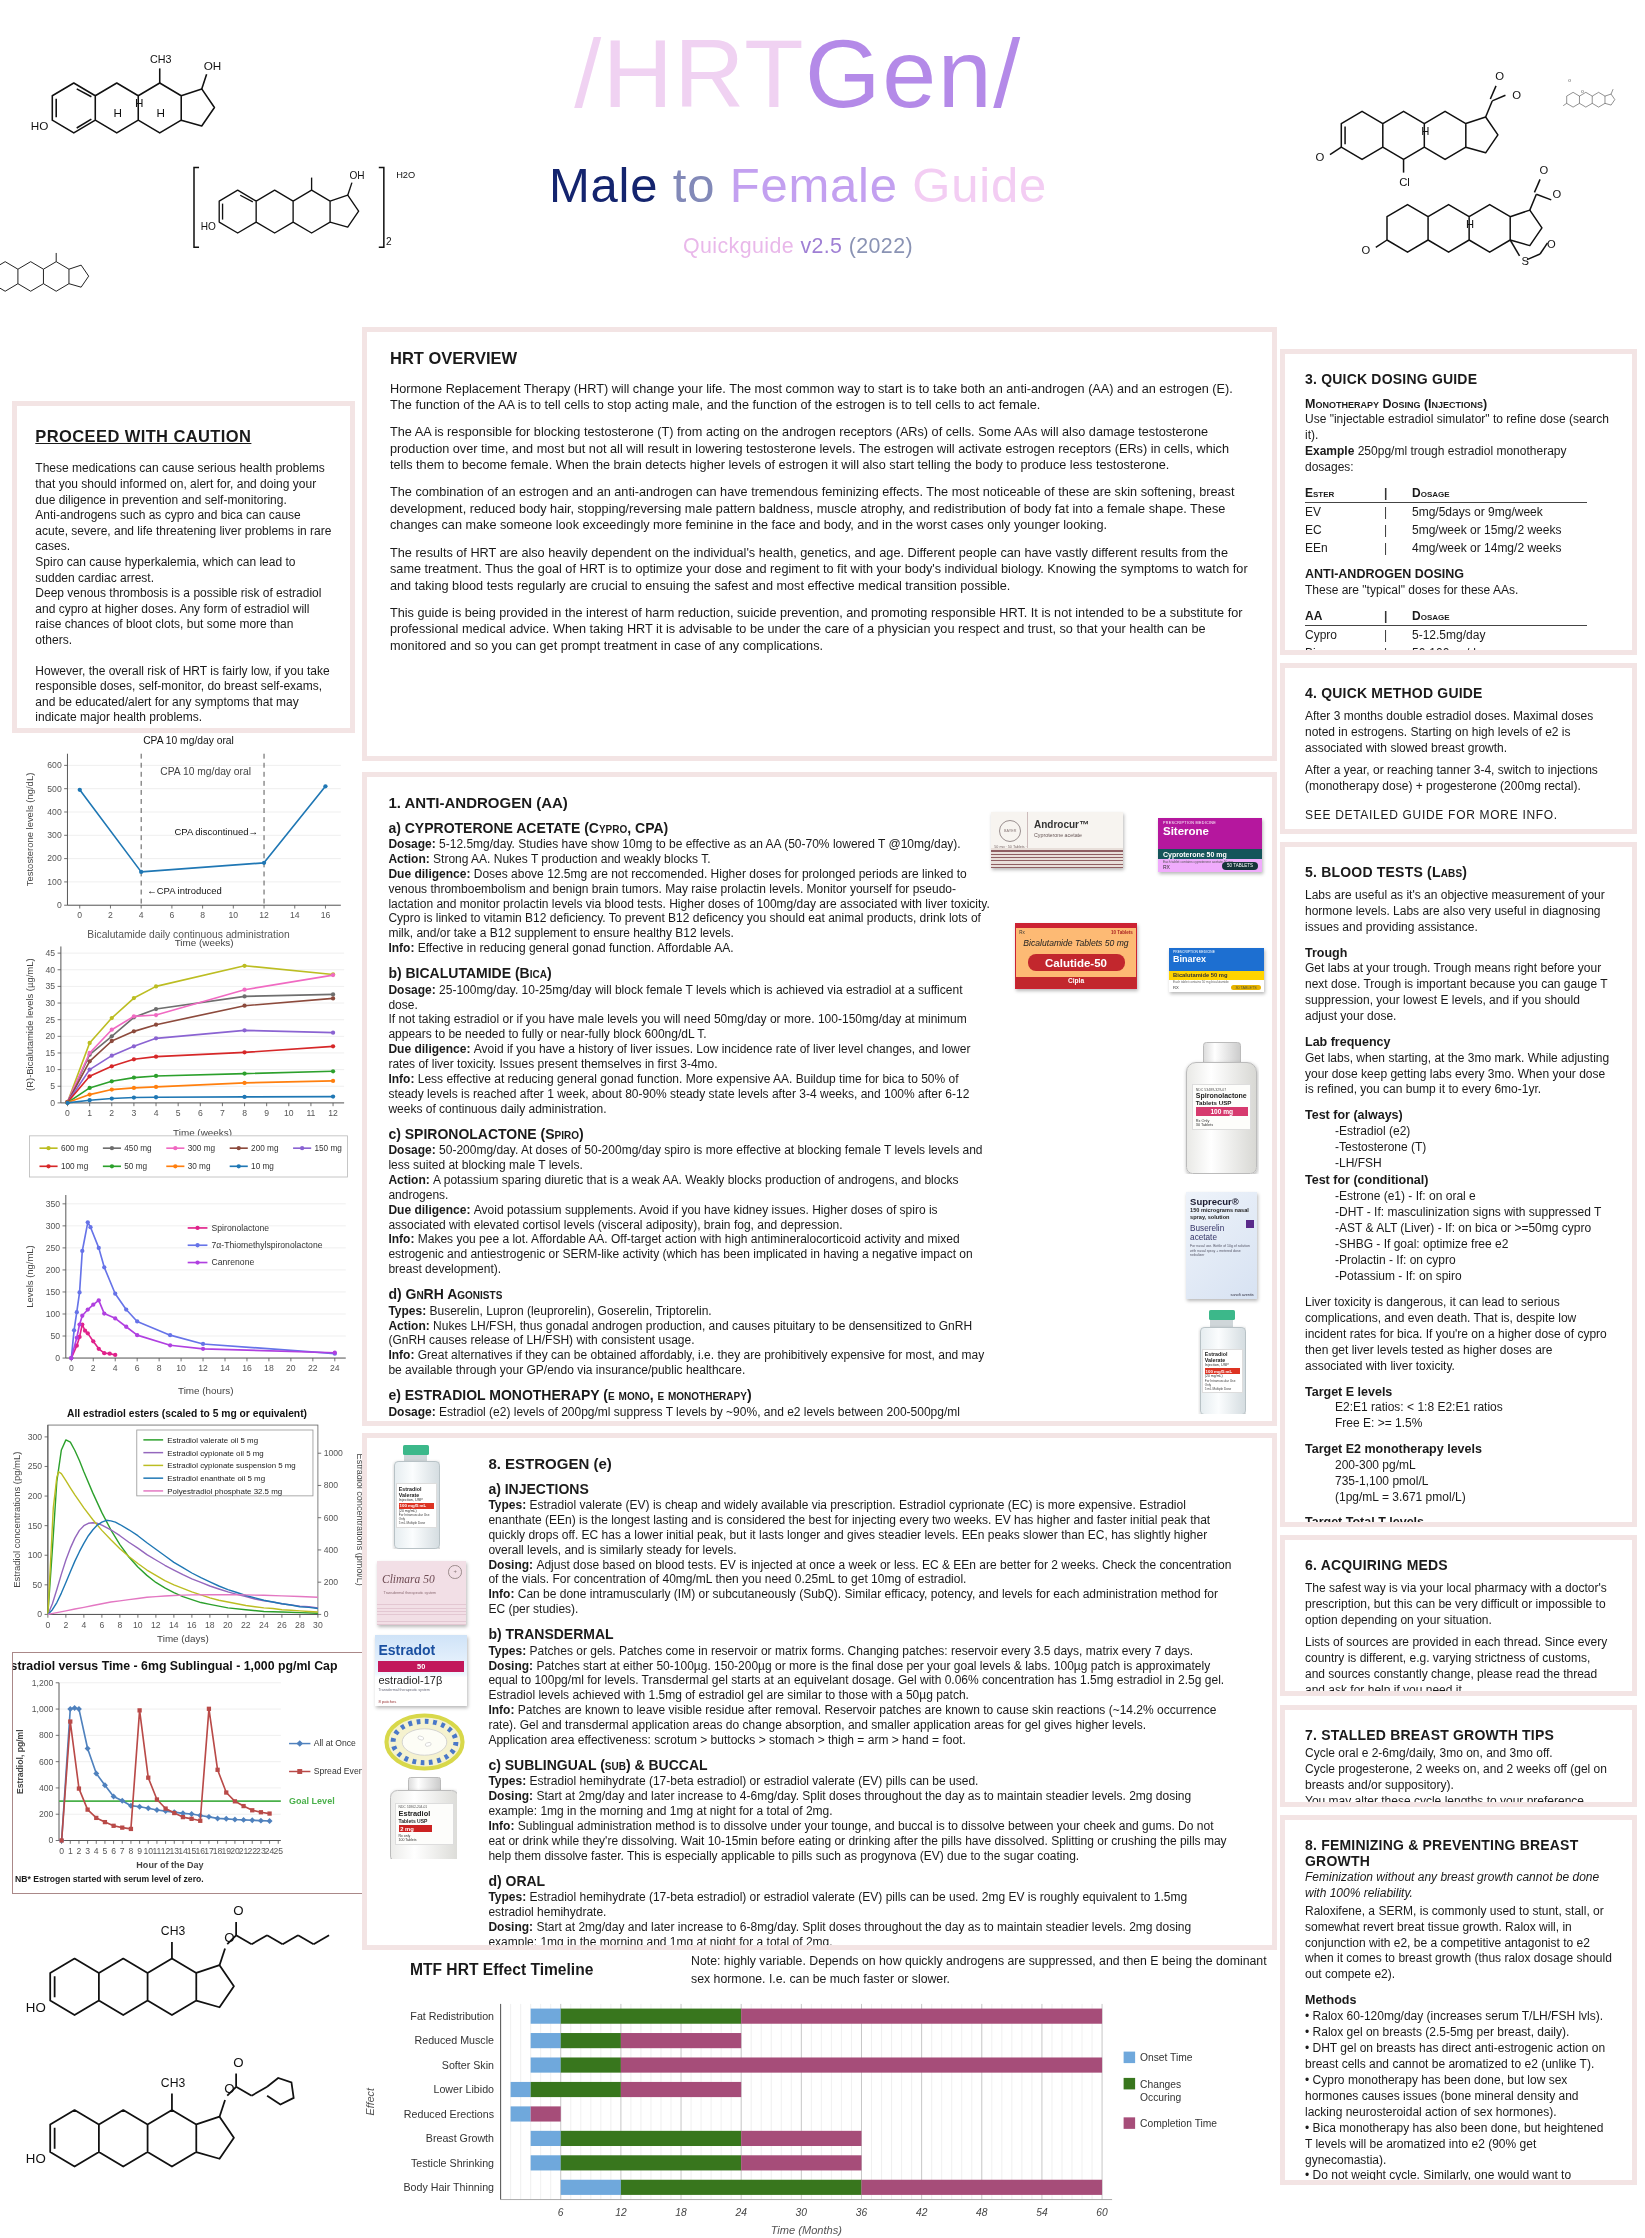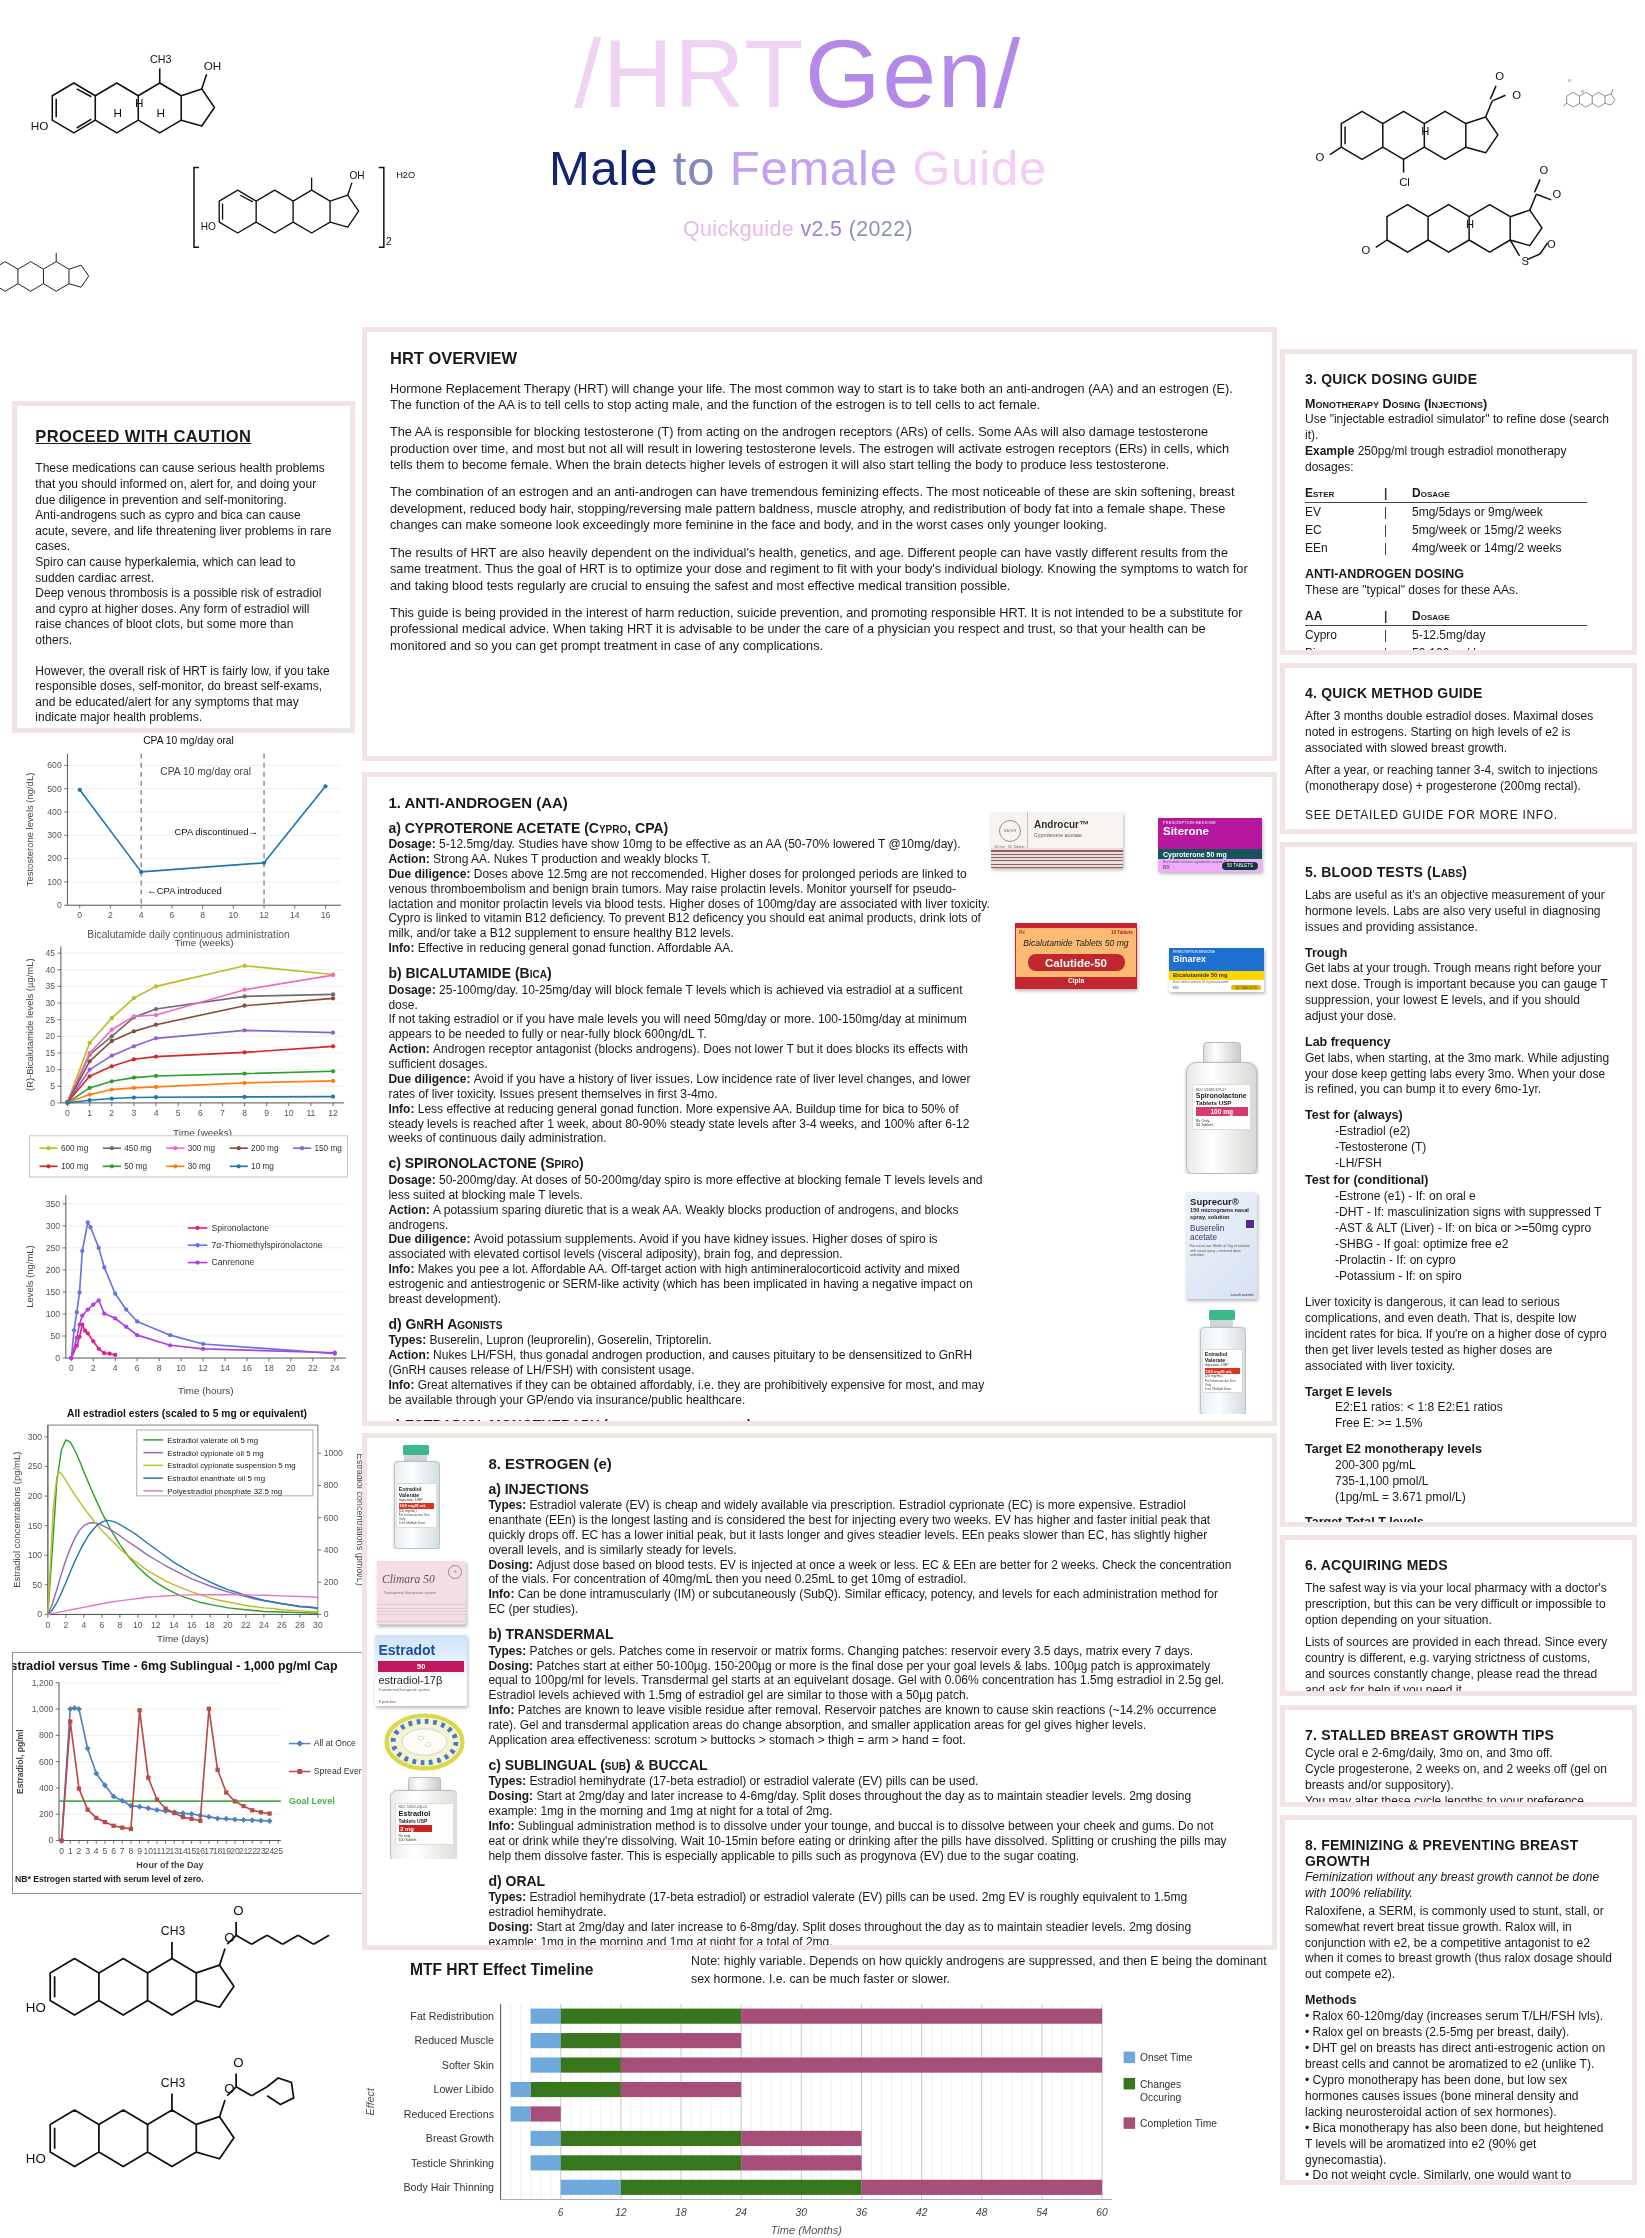--- a/index.html
+++ b/index.html
@@ -4,21 +4,21 @@
 <title>HRTGen MtF Guide</title>
 <style>
   html,body{margin:0;padding:0;background:#fff;}
   #page{position:relative;width:1645px;height:2239px;background:#ffffff;overflow:hidden;
         font-family:"Liberation Sans",sans-serif;color:#1a1a1a;}
   .box{position:absolute;background:#fff;border:5.8px solid #f3e4e4;box-sizing:border-box;overflow:hidden;}
   .sc{font-variant:small-caps;}
   
   #hdr-center{position:absolute;left:444px;top:23px;width:708px;text-align:center;}
   #big-title{font-size:97px;line-height:1.05;letter-spacing:1.6px;}
-  #sub-title{font-size:49px;margin-top:15px;letter-spacing:0.8px;}
+  #sub-title{font-size:49px;margin-top:32px;letter-spacing:0.8px;}
   #ver-line{font-size:21.4px;margin-top:21.4px;letter-spacing:0.4px;}
   .chem{position:absolute;}
   .chem svg{overflow:visible;}
   
   #caution{left:12.3px;top:401px;width:343px;height:332px;padding:21.4px 18px;border-width:5px;}
   #caution h2{font-size:16.5px;margin:0 0 15px 0;text-decoration:underline;letter-spacing:0.4px;}
   #caution .para{font-size:12px;line-height:1.3;}
   #caution .gap{height:15px;}
   
   #overview{left:362px;top:327px;width:915px;height:434px;padding:16.5px 23px;}
@@ -763,21 +763,20 @@
           <div class="drug-h"><span>a) </span><span class="sc">CYPROTERONE ACETATE (Cypro, CPA)</span></div>
           <div class="drug-line"><b>Dosage: </b>5-12.5mg/day. Studies have show 10mg to be effective as an AA (50-70% lowered T @10mg/day).</div>
           <div class="drug-line"><b>Action: </b>Strong AA. Nukes T production and weakly blocks T.</div>
           <div class="drug-line"><b>Due diligence: </b>Doses above 12.5mg are not reccomended. Higher doses for prolonged periods are linked to venous thromboembolism and benign brain tumors. May raise prolactin levels. Monitor yourself for pseudo-lactation and monitor prolactin levels via blood tests. Higher doses of 100mg/day are associated with liver toxicity. Cypro is linked to vitamin B12 deficiency. To prevent B12 deficency you should eat animal products, drink lots of milk, and/or take a B12 supplement to ensure healthy B12 levels.</div>
           <div class="drug-line"><b>Info: </b>Effective in reducing general gonad function. Affordable AA.</div>
         </div>
         <div class="drug-item">
           <div class="drug-h"><span>b) </span><span class="sc">BICALUTAMIDE (Bica)</span></div>
           <div class="drug-line"><b>Dosage: </b>25-100mg/day. 10-25mg/day will block female T levels which is achieved via estradiol at a sufficent dose.</div>
           <div class="drug-line">If not taking estradiol or if you have male levels you will need 50mg/day or more. 100-150mg/day at minimum appears to be needed to fully or near-fully block 600ng/dL T.</div>
-          <div class="drug-line"><b>Action: </b>Androgen receptor antagonist (blocks androgens). Does not lower T but it does blocks its effects with sufficient dosages.</div>
           <div class="drug-line"><b>Due diligence: </b>Avoid if you have a history of liver issues. Low incidence rate of liver level changes, and lower rates of liver toxicity. Issues present themselves in first 3-4mo.</div>
           <div class="drug-line"><b>Info: </b>Less effective at reducing general gonad function. More expensive AA. Buildup time for bica to 50% of steady levels is reached after 1 week, about 80-90% steady state levels after 3-4 weeks, and 100% after 6-12 weeks of continuous daily administration.</div>
         </div>
         <div class="drug-item">
           <div class="drug-h"><span>c) </span><span class="sc">SPIRONOLACTONE (Spiro)</span></div>
           <div class="drug-line"><b>Dosage: </b>50-200mg/day. At doses of 50-200mg/day spiro is more effective at blocking female T levels levels and less suited at blocking male T levels.</div>
           <div class="drug-line"><b>Action: </b>A potassium sparing diuretic that is a weak AA. Weakly blocks production of androgens, and blocks androgens.</div>
           <div class="drug-line"><b>Due diligence: </b>Avoid potassium supplements.  Avoid if you have kidney issues. Higher doses of spiro is associated with elevated cortisol levels (visceral adiposity), brain fog, and depression.</div>
           <div class="drug-line"><b>Info: </b>Makes you pee a lot. Affordable AA. Off-target action with high antimineralocorticoid activity and mixed estrogenic and antiestrogenic or SERM-like activity (which has been implicated in having a negative impact on breast development).</div>
         </div>

